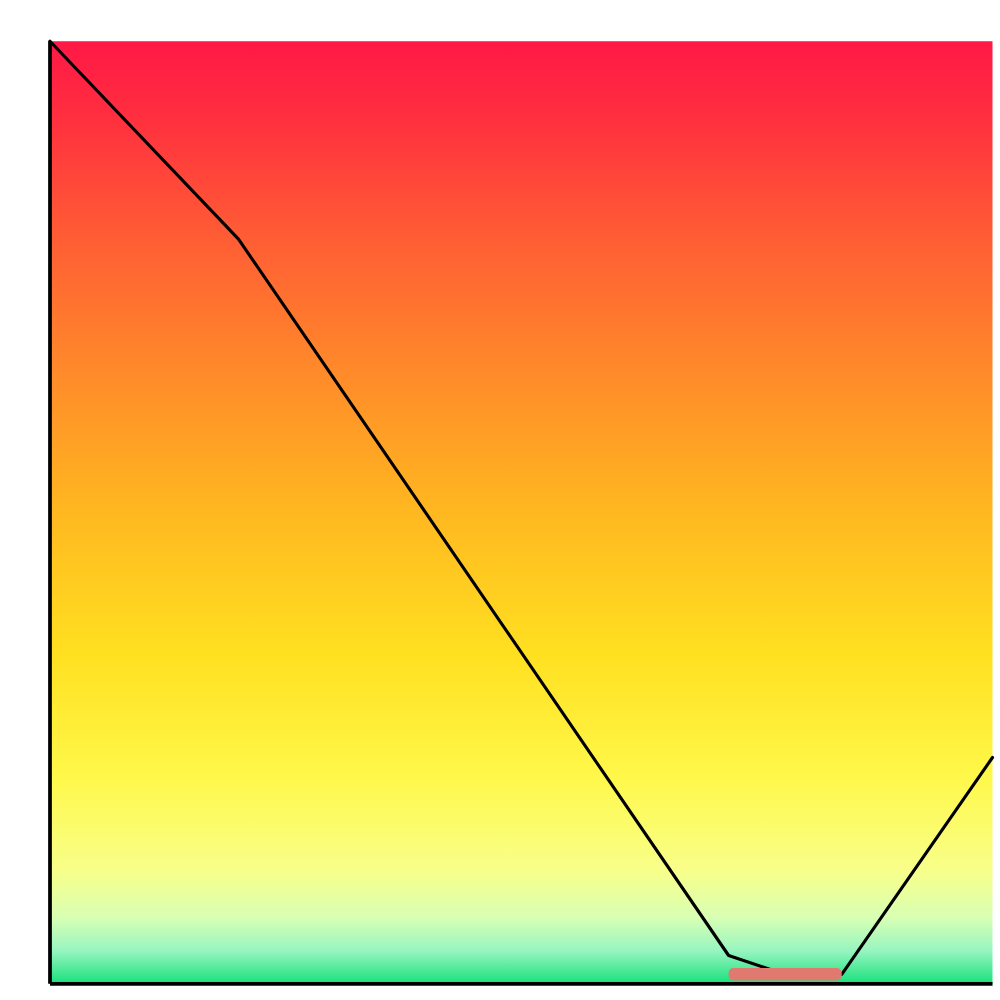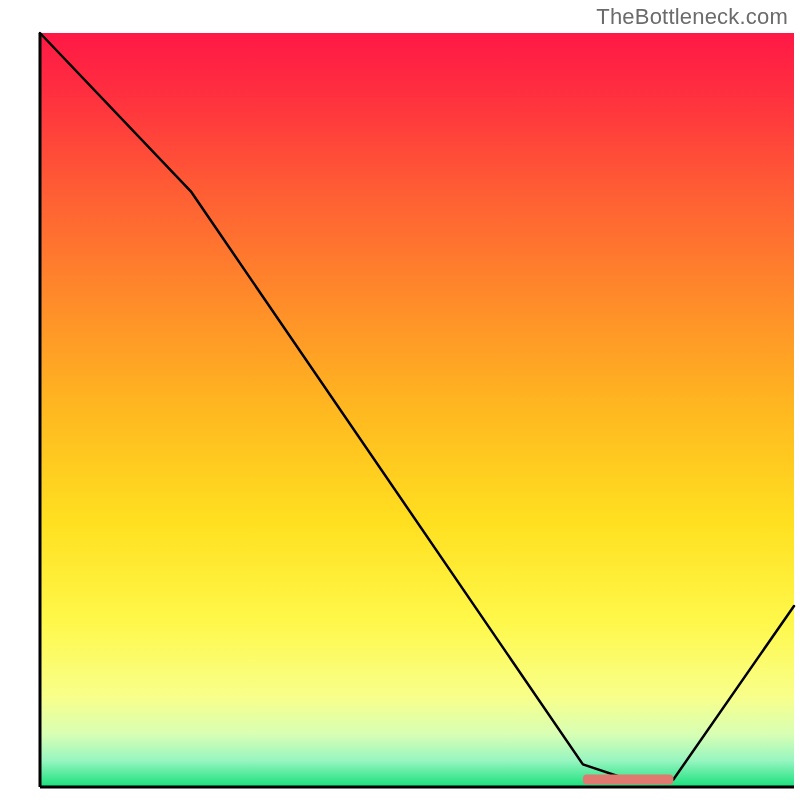--- a/index.html
+++ b/index.html
@@ -28,21 +28,20 @@
   svg {
     position: absolute;
     top: 0;
     left: 0;
   }
 </style>
 </head>
 <body>
 <div class="frame">
 
-<div class="attribution">TheBottleneck.com</div>
 
 <svg id="chart-svg" width="800" height="800">
   <defs>
     <linearGradient id="bg-grad" x1="0" y1="0" x2="0" y2="1">
           <stop offset="0%" stop-color="#ff1846"></stop>
           <stop offset="8%" stop-color="#ff2f3f"></stop>
           <stop offset="20%" stop-color="#ff5a35"></stop>
           <stop offset="35%" stop-color="#ff8a2a"></stop>
           <stop offset="50%" stop-color="#ffb820"></stop>
           <stop offset="65%" stop-color="#ffe020"></stop>

